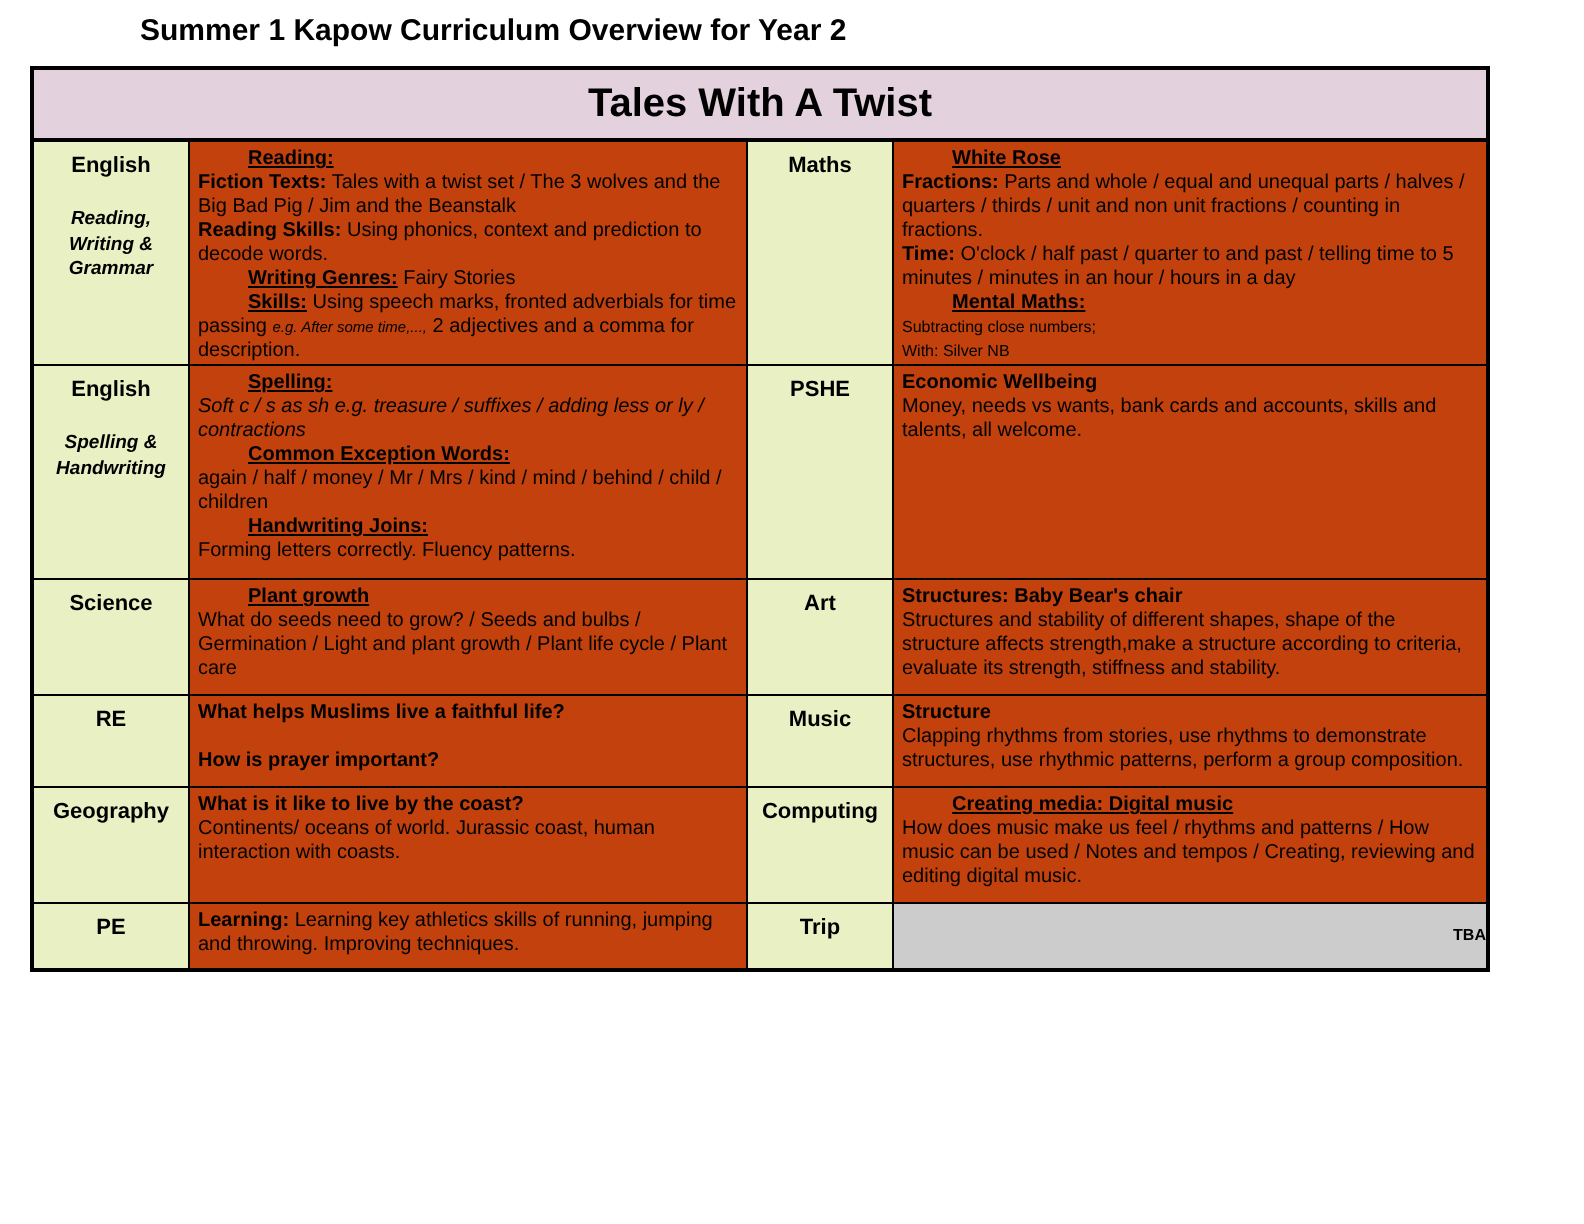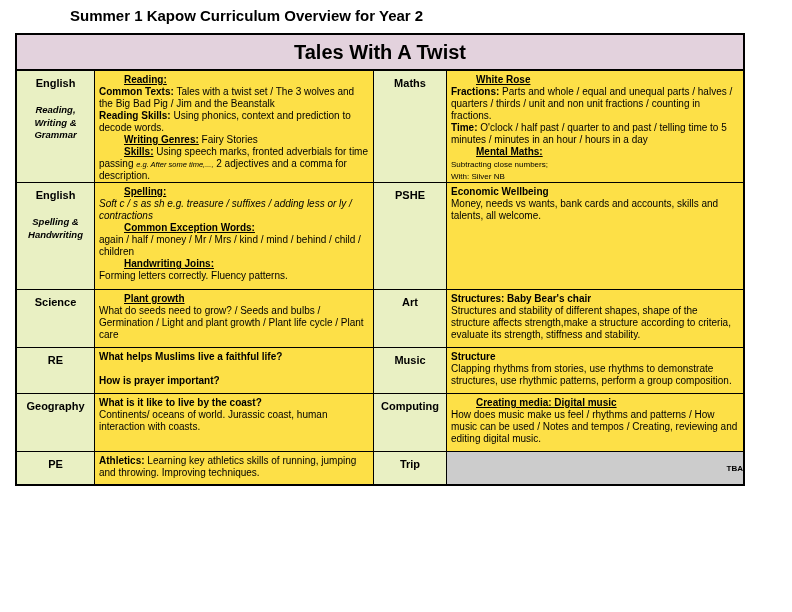--- a/index.html
+++ b/index.html
@@ -21,21 +21,21 @@
     font-weight: bold;
     color: #000;
   }
   .curriculum-table {
     position: absolute;
     left: 15px;
     top: 33px;
     width: 730px;
     border: 2px solid var(--border, #000);
     box-sizing: border-box;
-    background: #fde047;
+    background: #c2410c;
   }
   .banner {
     height: 34px;
     background: var(--banner-bg, #e3d2dd);
     border-bottom: 2px solid var(--border, #000);
     display: flex;
     align-items: center;
     justify-content: center;
     font-size: 20px;
     font-weight: bold;
@@ -99,21 +99,21 @@
   </div>
   <div class="grid">
 
     <div class="cell subject">
       <div class="subject-name">English</div>
       <div class="subject-sub">Reading, Writing &amp; Grammar</div>
     </div>
     <div class="cell content">
       <div class="cell-text">
           <div class="rich-line"><span class="b u">Reading:</span></div>
-          <div class="rich-line"><span class="b">Common Texts:</span><span> Tales with a twist set / The 3 wolves and the Big Bad Pig / Jim and the Beanstalk</span></div>
+          <div class="rich-line"><span class="b">Fiction Texts:</span><span> Tales with a twist set / The 3 wolves and the Big Bad Pig / Jim and the Beanstalk</span></div>
           <div class="rich-line"><span class="b">Reading Skills:</span><span> Using phonics, context and prediction to decode words.</span></div>
           <div class="rich-line"><span class="b u">Writing Genres:</span><span> Fairy Stories</span></div>
           <div class="rich-line"><span class="b u">Skills:</span><span> Using speech marks, fronted adverbials for time passing </span><span class="i" style="font-size: 7.5px;">e.g. After some time,...,</span><span> 2 adjectives and a comma for description.</span></div>
         </div>
     </div>
     <div class="cell subject">
       <div class="subject-name">Maths</div>
     </div>
     <div class="cell content">
       <div class="cell-text">
@@ -206,21 +206,21 @@
           <div class="rich-line"><span class="b u">Creating media: Digital music</span></div>
           <div class="rich-line"><span>How does music make us feel / rhythms and patterns / How music can be used / Notes and tempos / Creating,  reviewing and editing digital music.</span></div>
         </div>
     </div>
 
     <div class="cell subject">
       <div class="subject-name">PE</div>
     </div>
     <div class="cell content">
       <div class="cell-text">
-          <div class="rich-line"><span class="b">Athletics:</span><span> Learning key athletics skills of running,  jumping and throwing. Improving techniques.</span></div>
+          <div class="rich-line"><span class="b">Learning:</span><span> Learning key athletics skills of running,  jumping and throwing. Improving techniques.</span></div>
         </div>
     </div>
     <div class="cell subject">
       <div class="subject-name">Trip</div>
     </div>
     <div class="cell content tba-cell">
       <div class="cell-text">
           <div class="rich-line"><span class="b" style="font-size: 8px;">TBA</span></div>
         </div>
     </div>

